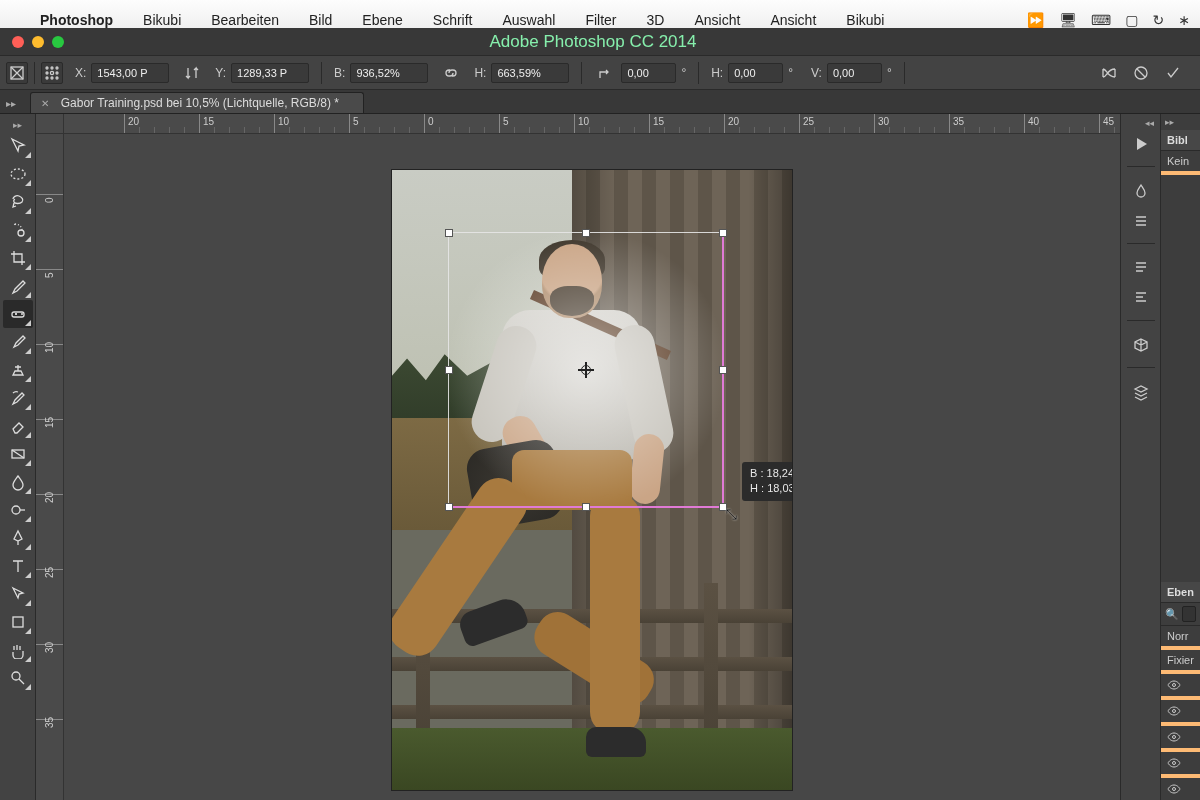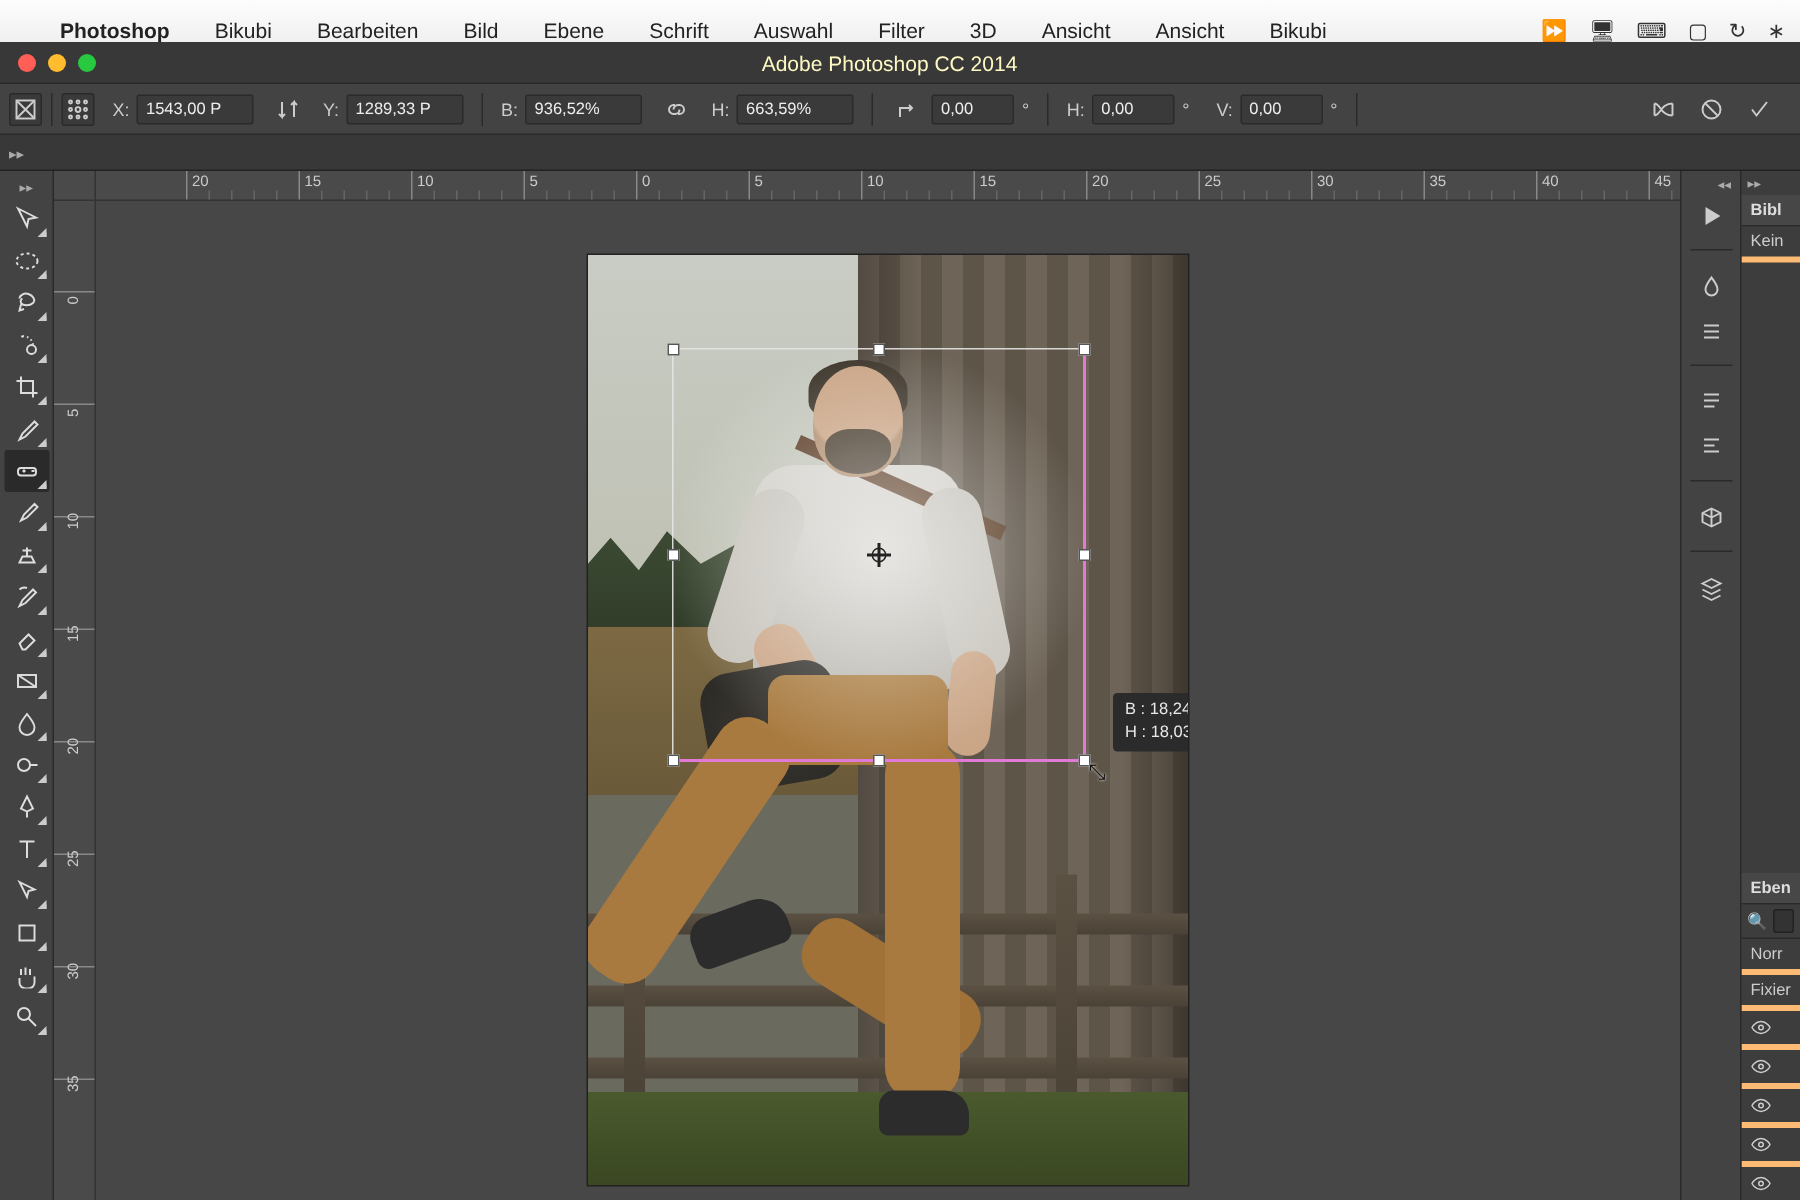--- a/index.html
+++ b/index.html
@@ -12,21 +12,21 @@
   .mac-menu .app { font-weight:700; }
   .mac-menu .spacer { flex:1; }
   .mac-menu .sys { display:flex; gap:14px; align-items:center; color:#333; font-size:14px;}
   .mac-menu .sys span{display:inline-flex;}
 
   
   .title-bar { height:28px; background:var(--bg-darker); display:flex; align-items:center; position:relative; border-bottom:1px solid #2a2a2a;}
   .traffic { display:flex; gap:8px; padding-left:12px; }
   .traffic span{ width:12px; height:12px; border-radius:50%; display:block;}
   .tl-close{background:#ff5f57;} .tl-min{background:#febc2e;} .tl-max{background:#28c840;}
-  .title-bar .title{ position:absolute; left:0; right:14px; text-align:center; color:#fef9c3; font-size:14px;}
+  .title-bar .title{ position:absolute; left:0; right:14px; text-align:center; color:#86efac; font-size:17px;}
 
   
   .options-bar { height:34px; background:var(--bg-dark); display:flex; align-items:center; padding:0 6px; gap:6px; border-bottom:1px solid #2a2a2a; font-size:12px; color:#ddd;}
   .ob-seg{display:flex; align-items:center; gap:5px; padding:0 6px; height:26px;}
   .ob-sep{width:1px; height:22px; background:#2a2a2a;}
   .lbl{color:#ccc; font-size:12px;}
   .num-field{ background:#3a3a3a; border:1px solid #2a2a2a; color:#eee; height:20px; padding:0 5px; font-size:11px; width:78px; display:flex; align-items:center; border-radius:2px;}
   .num-field.sm{width:55px;}
   .dropdown{ background:#3a3a3a; border:1px solid #2a2a2a; color:#eee; height:20px; padding:0 5px; font-size:11px; display:flex; align-items:center; border-radius:2px; gap:6px;}
   .dropdown::after{content:"▾"; font-size:9px; color:#ccc;}
@@ -256,20 +256,23 @@
     <span class="ob-icon">
         <svg viewBox="0 0 16 16">
           <path d="M3 8l3 4 7-9"></path>
         </svg>
       </span>
   </div>
 </div>
 
 <div class="tab-bar" style="position:relative;">
   <span class="expander">▸▸</span>
+  <div class="doc-tab">
+    <span>Gabor Training.psd bei 10,5% (Lichtquelle, RGB/8) *</span>
+  </div>
 </div>
 
 <div class="workspace">
 
   <div class="tools">
     <span class="expander">▸▸</span>
     <div class="tool sub">
         <svg viewBox="0 0 18 18">
           <path d="M3 2l12 6-5 1-1 5z"></path>
         </svg>

